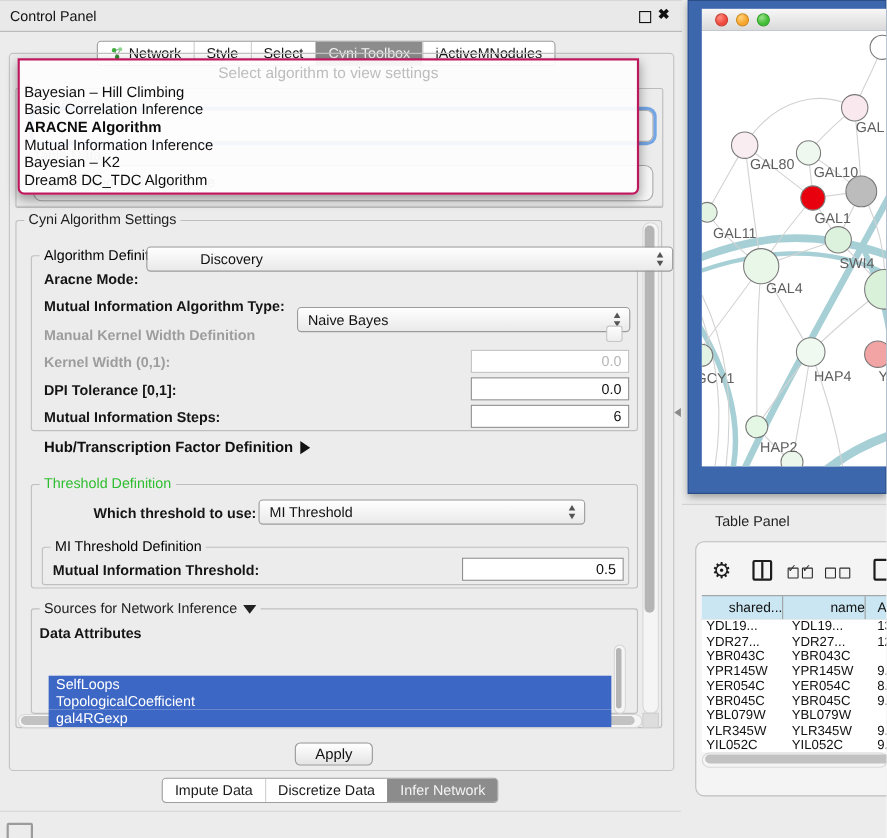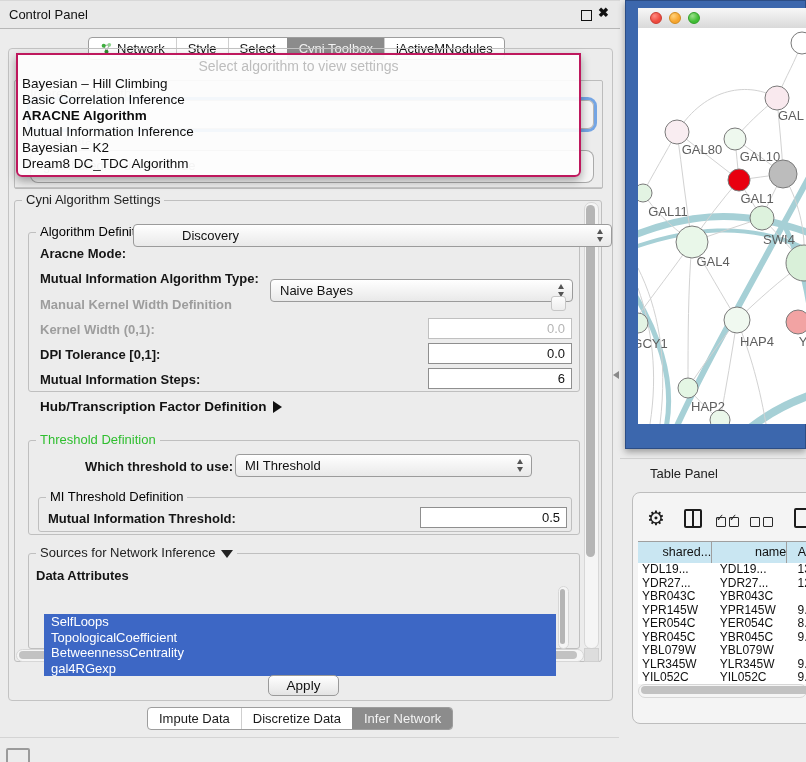--- a/index.html
+++ b/index.html
@@ -234,21 +234,20 @@
   <span class="abs group-title t-blue" style="left:46px;top:490px;">MI Threshold Definition</span>
   <span class="abs lbl" style="left:48px;top:511px;">Mutual Information Threshold:</span>
   <div class="abs tfield" style="left:420px;top:507px;width:139px;">0.5</div>
 
   <div class="abs group" style="left:28px;top:553px;width:550px;height:94px;"></div>
   <span class="abs group-title t-dark" style="left:36px;top:546px;"><span>Sources for Network Inference</span><span class="tri-down"></span></span>
   <span class="abs lbl" style="left:36px;top:568px;">Data Attributes</span>
   <div class="abs" id="attr-list" style="left:44px;top:586px;width:512px;height:62px;overflow:hidden;margin-top:28px;">
       <div class="attr-item">SelfLoops</div>
       <div class="attr-item">TopologicalCoefficient</div>
-      <div class="attr-item">BetweennessCentrality</div>
       <div class="attr-item">gal4RGexp</div>
     </div>
   <div class="abs vsb" style="left:558px;top:586px;width:9px;height:61px;">
     <div class="thumb" style="top:2px;height:55px;width:5px;"></div>
   </div>
 
   <div class="abs btn" style="left:268px;top:675px;width:69px;height:19px;line-height:19px;">Apply</div>
 
   <div class="abs tabstrip" style="left:147px;top:707px;">
     <div class="tab">

